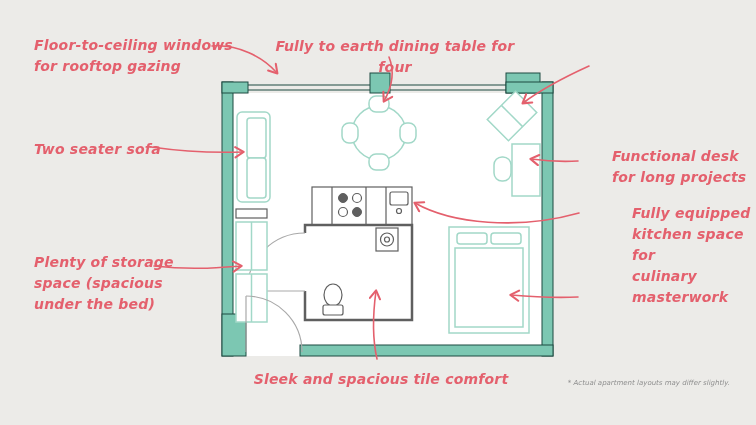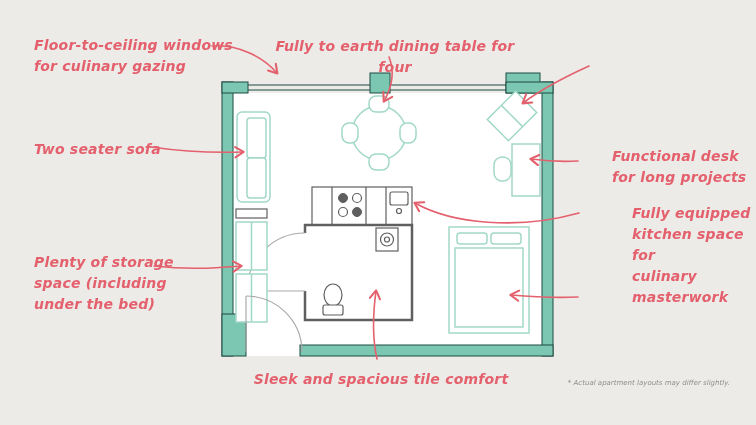--- a/index.html
+++ b/index.html
@@ -160,26 +160,26 @@
       <path class="arrow" marker-end="url(#ah)" d="M151,147 C186,152 214,153 243,152"></path>
       <path class="arrow" marker-end="url(#ah)" d="M578,161 C561,162 546,161 531,159"></path>
       <path class="arrow" marker-end="url(#ah)" d="M579,213 C518,230 452,224 415,203"></path>
       <path class="arrow" marker-end="url(#ah)" d="M154,266 C190,270 214,268 241,266"></path>
       <path class="arrow" marker-end="url(#ah)" d="M578,297 C556,298 534,297 511,295"></path>
       <path class="arrow" marker-end="url(#ah)" d="M377,359 C372,337 373,313 376,291"></path>
     </g>
   </svg>
 
   <div class="ann ann-windows">Floor-to-ceiling windows
-for culinary gazing</div>
+for rooftop gazing</div>
   <div class="ann ann-dining">Fully to earth dining table for four</div>
   <div class="ann ann-sofa">Two seater sofa</div>
   <div class="ann ann-desk">Functional desk
 for long projects</div>
   <div class="ann ann-kitchen">Fully equipped
 kitchen space for
 culinary masterwork</div>
   <div class="ann ann-storage">Plenty of storage
-space (including
+space (spacious
 under the bed)</div>
   <div class="ann ann-bathroom">Sleek and spacious tile comfort</div>
   <div class="disclaimer">* Actual apartment layouts may differ slightly.</div>
 </div>
 
 </body></html>

